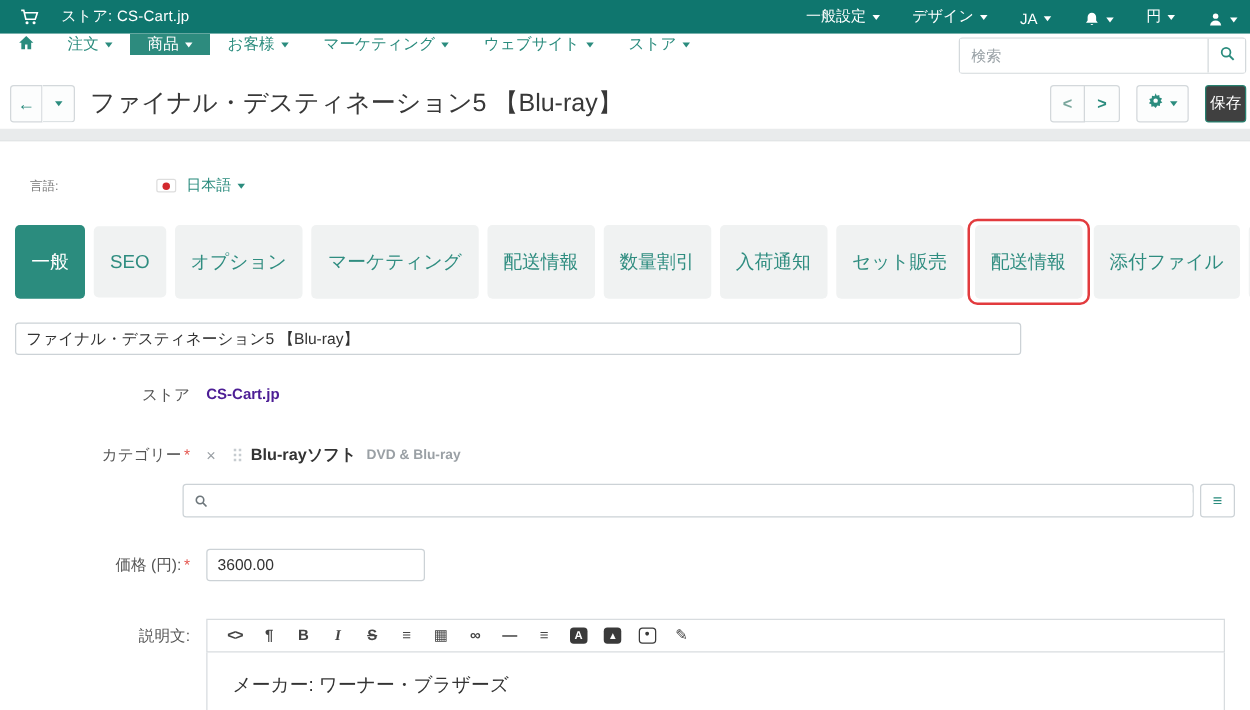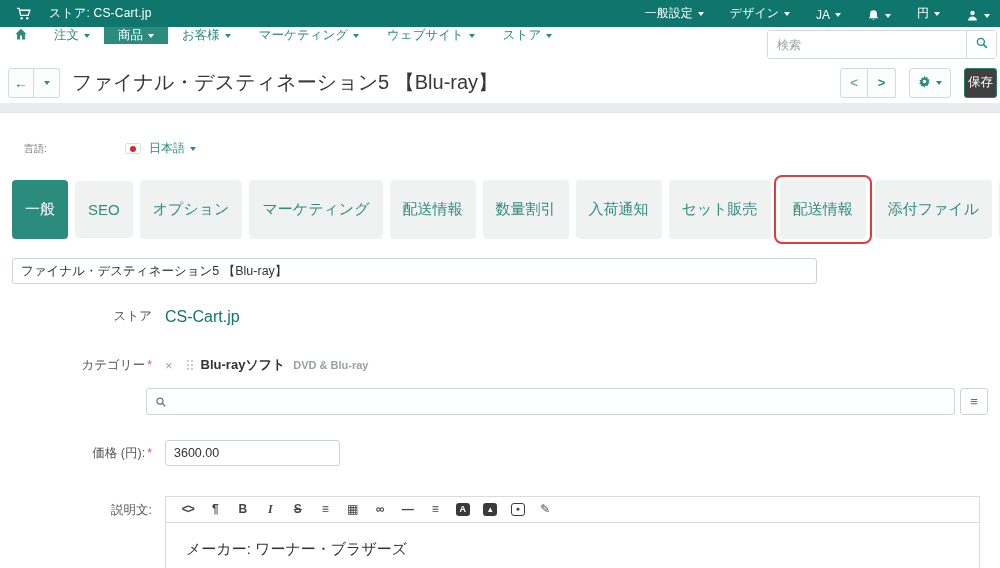--- a/index.html
+++ b/index.html
@@ -78,21 +78,21 @@
   .form-row { display:flex; align-items:flex-start; }
   .form-label { width:153px; text-align:right; padding-right:13px; font-size:12.5px;
     color:#555; padding-top:5px; flex:none; }
   .req { color:#e4564f; margin-left:2px; }
   .form-control { flex:1; }
   input.text { border:1px solid #ccd2d6; border-radius:3px; height:26px; padding:0 8px;
     font-size:12.5px; color:#333; font-family:inherit; outline:none; }
   .name-input { width:805px; }
   .price-input { width:175px; }
 
-  .static-value { font-size:16px; color:#0f766e; padding-top:5px; }
+  .static-value { font-size:12px; color:#4c1d95; padding-top:5px;font-weight:bold; }
 
   .chip-row { display:flex; align-items:center; padding-top:4px; }
   .chip-remove { color:#9aa0a5; font-size:13px; cursor:pointer; margin-right:14px; }
   .drag-dots { width:2px; height:2px; background:#c6ccd0; margin-right:12px;
     box-shadow:4px 0 #c6ccd0, 0 4px #c6ccd0, 4px 4px #c6ccd0, 0 8px #c6ccd0, 4px 8px #c6ccd0;
     margin-top:-8px; cursor:grab; }
   .chip-name { font-size:13px; font-weight:bold; color:#333; margin-right:8px; }
   .chip-path { font-size:11px; color:#9aa0a5; font-weight:bold; }
 
   .cat-search-row { display:flex; align-items:center; margin-top:14px; margin-left:-19px; }

